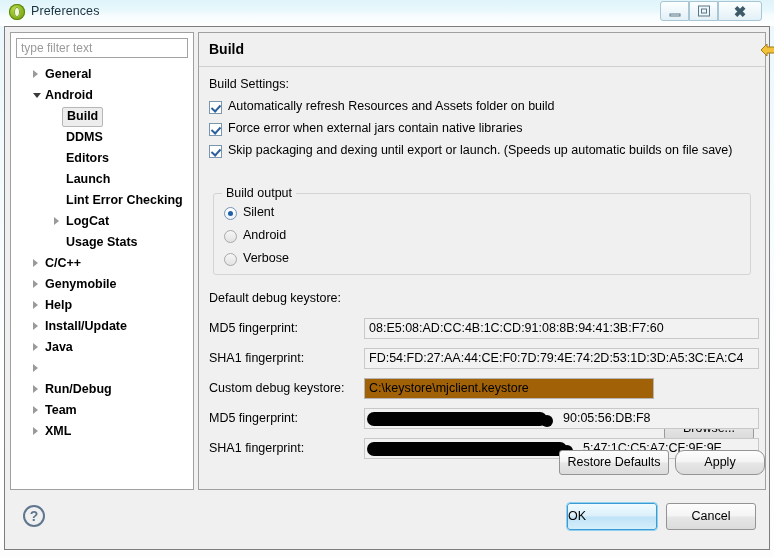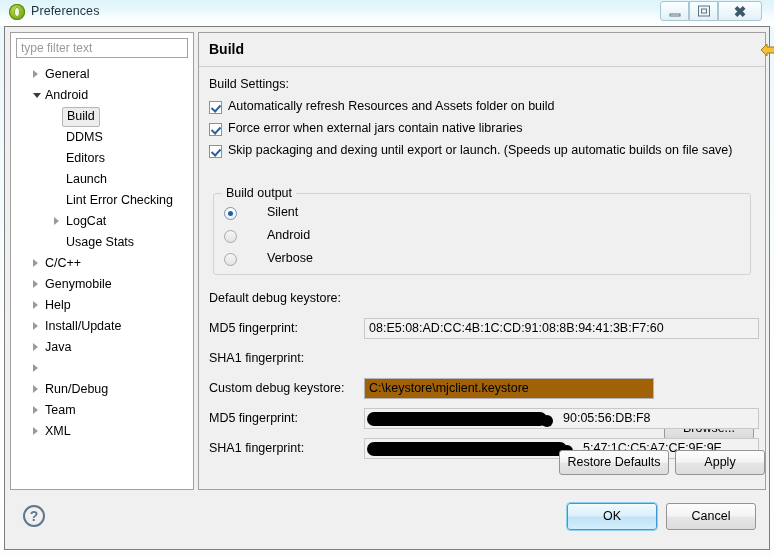--- a/index.html
+++ b/index.html
@@ -122,20 +122,21 @@
     box-sizing: border-box;
     font-family: "Liberation Sans", sans-serif;
     font-size: 12px;
     padding: 0 4px;
     color: #111;
   }
   #filter-input::placeholder { color: #9a9a9a; }
   #tree {
     position: absolute; left: 0; top: 31px;
     width: 100%;
+    font-weight: bold;
   }
   .tnode {
     position: relative;
     height: 21px;
     line-height: 21px;
     font-size: 12.5px;
     color: #000;
     white-space: nowrap;
     cursor: default;
   }
@@ -258,21 +259,21 @@
   .radio.selected {
     border-color: #7493b5;
     background: linear-gradient(180deg,#ffffff,#eef3f8);
   }
   .radio.selected::after {
     content:"";
     position:absolute; left:3px; top:3px;
     width:5px; height:5px; border-radius:50%;
     background: #1f5fa8;
   }
-  .rlabel { position: absolute; left: 19px; top: 0; margin-left: 24px; }
+  .rlabel { position: absolute; left: 19px; top: 0; }
 
   
   .fieldrow { position: absolute; left: 10px; width: 548px; height: 22px; }
   .flabel {
     position: absolute; left: 0; top: 3px;
     font-size: 12.5px; color: #000; white-space: nowrap;
   }
   .ftext {
     position: absolute;
     height: 21px; line-height: 19px;
@@ -317,21 +318,21 @@
     height: 25px;
     background: linear-gradient(180deg,#fdfdfd 0%, #f4f4f4 47%, #e6e6e6 53%, #dcdcdc 100%);
     border: 1px solid #949494;
     border-radius: 3px;
     box-sizing: border-box;
     font-size: 12.5px; color: #000;
     text-align: center; line-height: 23px;
     cursor: pointer;
   }
   #btn-restore { left: 360px; top: 417px; width: 110px; }
-  #btn-apply   { left: 476px; top: 417px; width: 90px; }
+  #btn-apply   { left: 476px; top: 417px; width: 90px; border-radius: 9px; }
 
   
   #bottom-bar {
     position: absolute; left: 0; top: 468px;
     width: 764px; height: 54px;
     background: #f0f0f0;
   }
   #help-icon {
     position: absolute; left: 18px; top: 10px;
     width: 22px; height: 22px;
@@ -345,21 +346,21 @@
   }
   #btn-ok {
     position: absolute; left: 562px; top: 8px;
     width: 90px; height: 27px;
     background: linear-gradient(180deg,#f0fbff 0%, #dcf0fb 47%, #bfe3f7 53%, #d5eefb 100%);
     border: 1px solid #3c9ad4;
     border-radius: 3px;
     box-sizing: border-box;
     outline: 1px solid #8fd0ef;
     font-size: 12.5px; color: #000;
-    text-align: center; line-height: 25px;
+    text-align: left; line-height: 25px;
     cursor: pointer;
   }
   #btn-cancel {
     position: absolute; left: 661px; top: 8px;
     width: 90px; height: 27px;
     background: linear-gradient(180deg,#fdfdfd 0%, #f4f4f4 47%, #e6e6e6 53%, #dcdcdc 100%);
     border: 1px solid #949494;
     border-radius: 3px;
     box-sizing: border-box;
     font-size: 12.5px; color: #000;
@@ -517,20 +518,21 @@
       <div id="field-list">
           <div class="fieldrow" style="top: 255px;">
             <span class="flabel">Default debug keystore:</span>
           </div>
           <div class="fieldrow" style="top: 285px;">
             <span class="flabel">MD5 fingerprint:</span>
             <div class="ftext" style="left: 155px; width: 395px;"><span>08:E5:08:AD:CC:4B:1C:CD:91:08:8B:94:41:3B:F7:60</span></div>
           </div>
           <div class="fieldrow" style="top: 315px;">
             <span class="flabel">SHA1 fingerprint:</span>
+            <div class="ftext" style="left: 155px; width: 395px;"><span>FD:54:FD:27:AA:44:CE:F0:7D:79:4E:74:2D:53:1D:3D:A5:3C:EA:C4</span></div>
           </div>
           <div class="fieldrow" style="top: 345px;">
             <span class="flabel">Custom debug keystore:</span>
             <div class="ftext editable" style="left: 155px; width: 290px;"><span>C:\keystore\mjclient.keystore</span></div>
             <div class="browse-btn" style="left: 455px; margin-top: 40px;">Browse...</div>
           </div>
           <div class="fieldrow" style="top: 375px;">
             <span class="flabel">MD5 fingerprint:</span>
             <div class="ftext" style="left: 155px; width: 395px;">
               <span class="redact" style="left: 2px; width: 180px;"></span>

